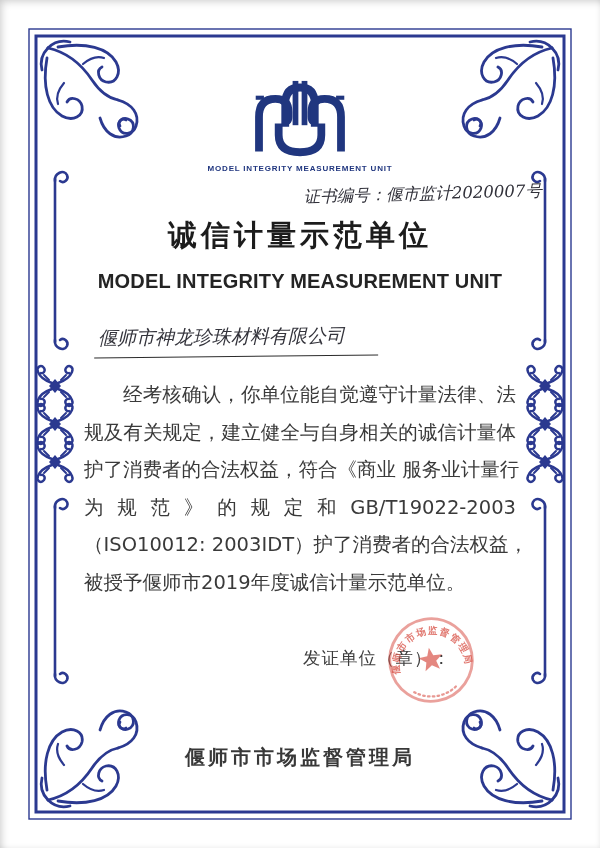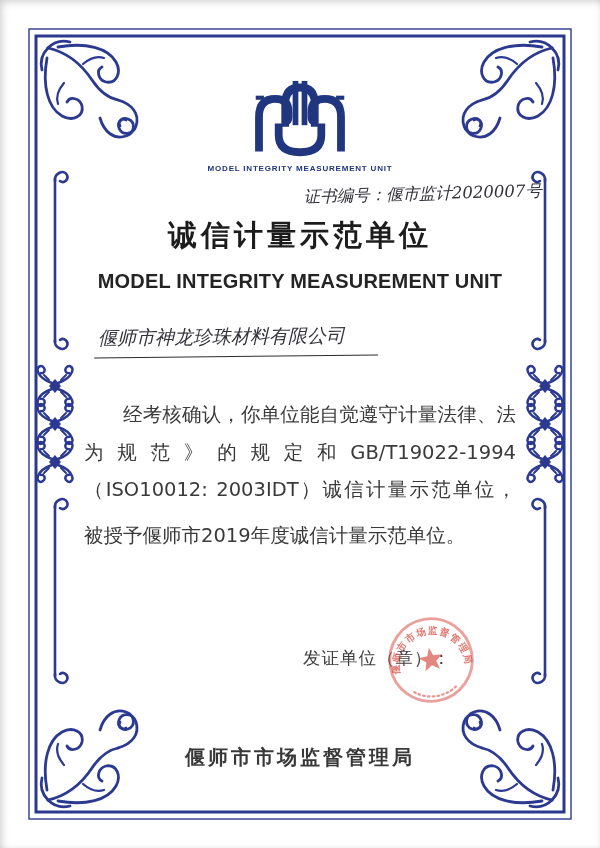--- a/index.html
+++ b/index.html
@@ -38,27 +38,27 @@
 
   .awardee-line{
     position:absolute;left:94px;top:324px;width:280px;height:32px;
     border-bottom:1.6px solid #2c2c2c;
     font-family:"DejaVu Serif","Liberation Serif",serif;
     font-style:italic;font-size:19px;color:#34343c;
     transform:rotate(-0.6deg);white-space:nowrap;padding-left:4px;
   }
 
   .body-text{
-    position:absolute;left:84px;top:396px;width:432px;
+    position:absolute;left:84px;top:376px;width:432px;
     font-size:19.5px;line-height:37.5px;color:#3a3a3a;
     font-family:"DejaVu Sans","Liberation Sans",sans-serif;
   }
   .body-text .line{text-align:justify;text-align-last:justify;white-space:nowrap;}
   .body-text .line.first{text-indent:2em;}
-  .body-text .line.last{text-align-last:left;margin-top:8px;}
+  .body-text .line.last{text-align-last:left;}
 
   .issuer-line{
     position:absolute;left:303px;top:646px;
     font-size:17.5px;color:#3c3c3c;letter-spacing:1px;font-weight:normal;
   }
   .seal{position:absolute;left:383px;top:612px;width:96px;height:96px;}
 
   .authority{
     position:absolute;left:0;top:744px;width:600px;text-align:center;
     font-size:20px;color:#383838;letter-spacing:3px;font-weight:bold;
@@ -141,22 +141,24 @@
     <span>证书编号：</span><span>偃市监计2020007号</span>
   </div>
 
   <div class="cert-title">诚信计量示范单位</div>
   <div class="cert-subtitle">MODEL INTEGRITY MEASUREMENT UNIT</div>
 
   <div class="awardee-line">偃师市神龙珍珠材料有限公司</div>
 
   <div class="body-text">
     <div class="line first">经考核确认，你单位能自觉遵守计量法律、法</div>
-    <div class="line">为规范》的规定和GB/T19022-1994</div>
-    <div class="line">（ISO10012: 2003IDT）诚信计量示范单位，</div>
+    <div class="line">规及有关规定，建立健全与自身相关的诚信计量体</div>
+    <div class="line">护了消费者的合法权益，符合《商业 服务业计量行</div>
+    <div class="line">为规范》的规定和GB/T19022-2003</div>
+    <div class="line">（ISO10012: 2003IDT）护了消费者的合法权益，</div>
     <div class="line last">被授予偃师市2019年度诚信计量示范单位。</div>
   </div>
 
   <div class="issuer-line">发证单位（章）：</div>
 
   <svg class="seal" viewBox="0 0 100 100" xmlns="http://www.w3.org/2000/svg">
     <g transform="rotate(-10 50 50)">
       <circle cx="50" cy="50" r="43" fill="none" stroke="rgba(216,84,74,0.55)" stroke-width="3"></circle>
       <path id="arcTop" d="M16,63 A34.5,34.5 0 1 1 84,63" fill="none"></path>
       <text font-size="10" font-weight="bold" fill="rgba(216,84,74,0.78)" letter-spacing="1.5">

